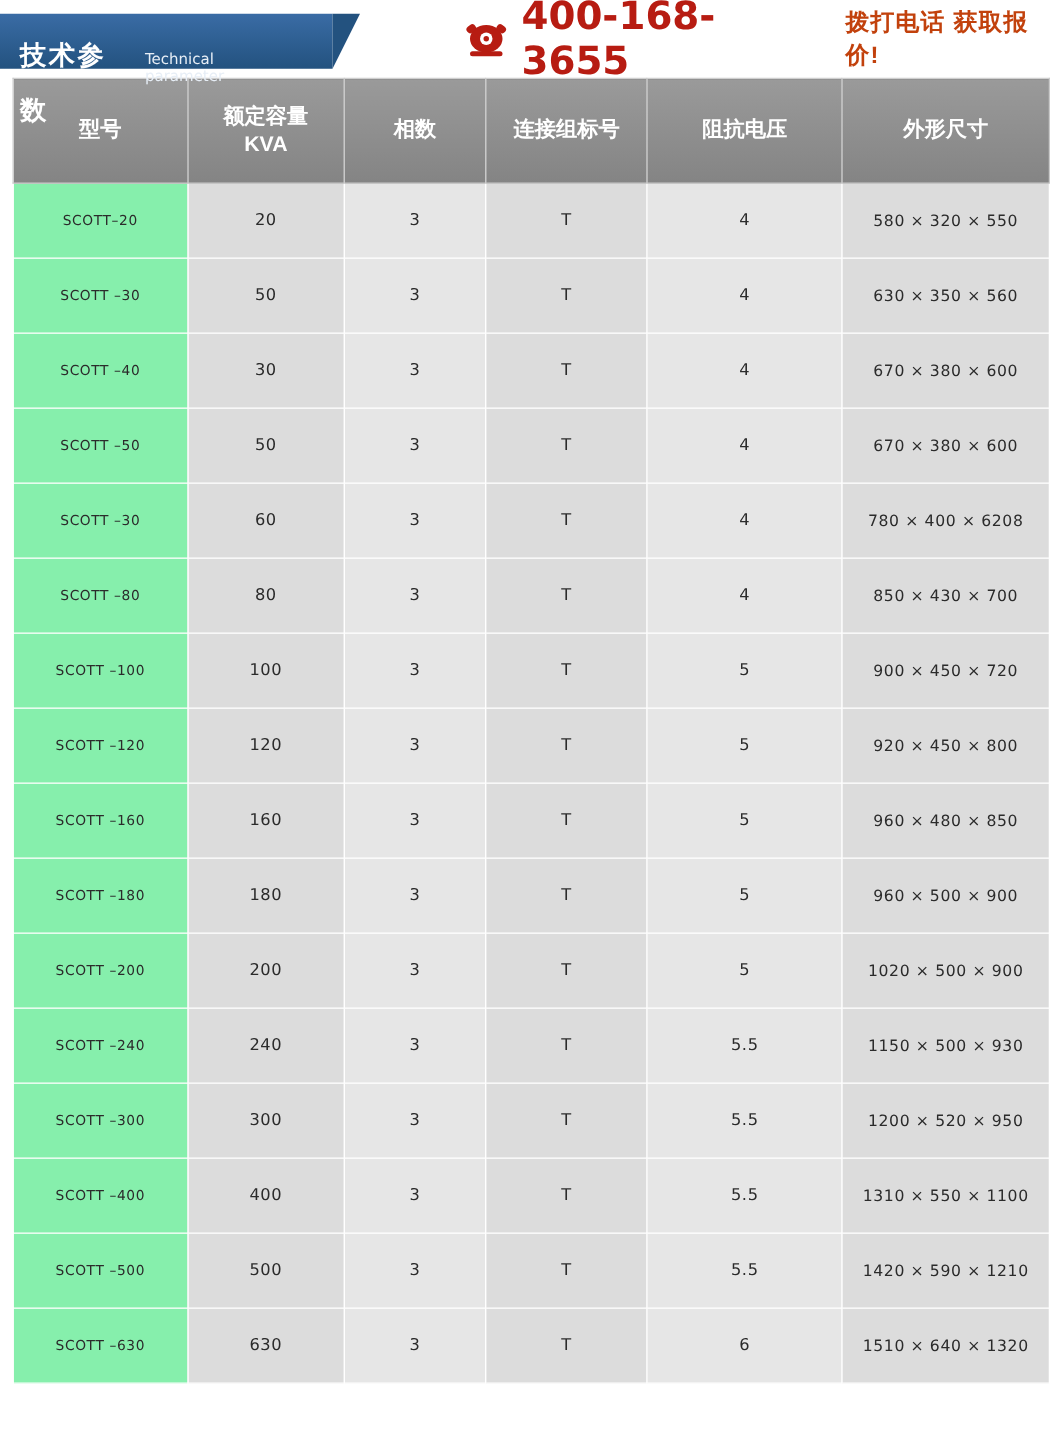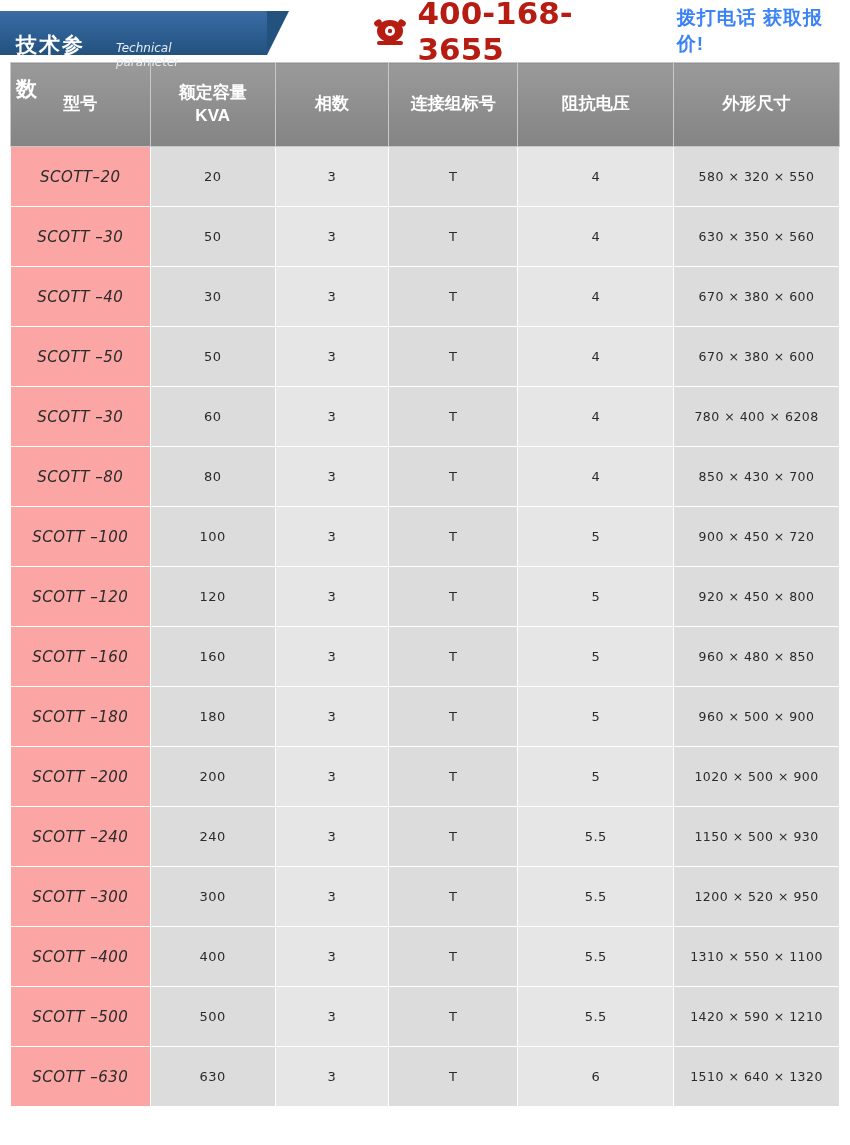--- a/index.html
+++ b/index.html
@@ -52,21 +52,20 @@
   .tab-cn {
     font-size: 21px;
     font-weight: bold;
     letter-spacing: 2px;
     line-height: 44px;
   }
   .tab-en {
     font-size: 12px;
     margin-left: 8px;
     color: #e7eef6;
-    font-style: italic;
     font-family: "DejaVu Sans", sans-serif;
   }
 
   .header-right {
     display: flex;
     align-items: center;
     margin-left: 105px;
   }
   .phone-icon {
     width: 36px;
@@ -78,21 +77,21 @@
     font-size: 31px;
     font-weight: bold;
     color: #b71c12;
     letter-spacing: 0px;
     font-family: "DejaVu Sans", sans-serif;
   }
   .phone-cta {
     margin-left: 18px;
     font-size: 19px;
     font-weight: bold;
-    color: #3b82f6;
+    color: #c2410c;
     letter-spacing: 1px;
   }
 
   
   .table-wrap {
     padding: 0 10px;
   }
   table.spec {
     width: 830px;
     border-collapse: collapse;
@@ -112,21 +111,21 @@
   table.spec td {
     height: 60px;
     border: 1px solid #ffffff;
     text-align: center;
     font-size: 13px;
     color: #2b2b2b;
     background: #e3e3e3;
     font-family: "DejaVu Sans", sans-serif;
     letter-spacing: 0.5px;
   }
-  table.spec td.col-model   { background: #fca5a5; width: 138px; font-size: 15px; font-style: italic; }
+  table.spec td.col-model   { background: #86efac; width: 138px; font-size: 11px; }
   table.spec td.col-kva     { background: #dcdcdc; width: 124px; }
   table.spec td.col-phase   { background: #e6e6e6; width: 112px; }
   table.spec td.col-group   { background: #dcdcdc; width: 128px; }
   table.spec td.col-imp     { background: #e6e6e6; width: 154px; }
   table.spec td.col-dim     { background: #dcdcdc; width: 164px; font-size: 12.5px; }
 
   table.spec th.col-model   { width: 138px; margin-left: 32px; }
   table.spec th.col-kva     { width: 124px; }
   table.spec th.col-phase   { width: 112px; }
   table.spec th.col-group   { width: 128px; }

